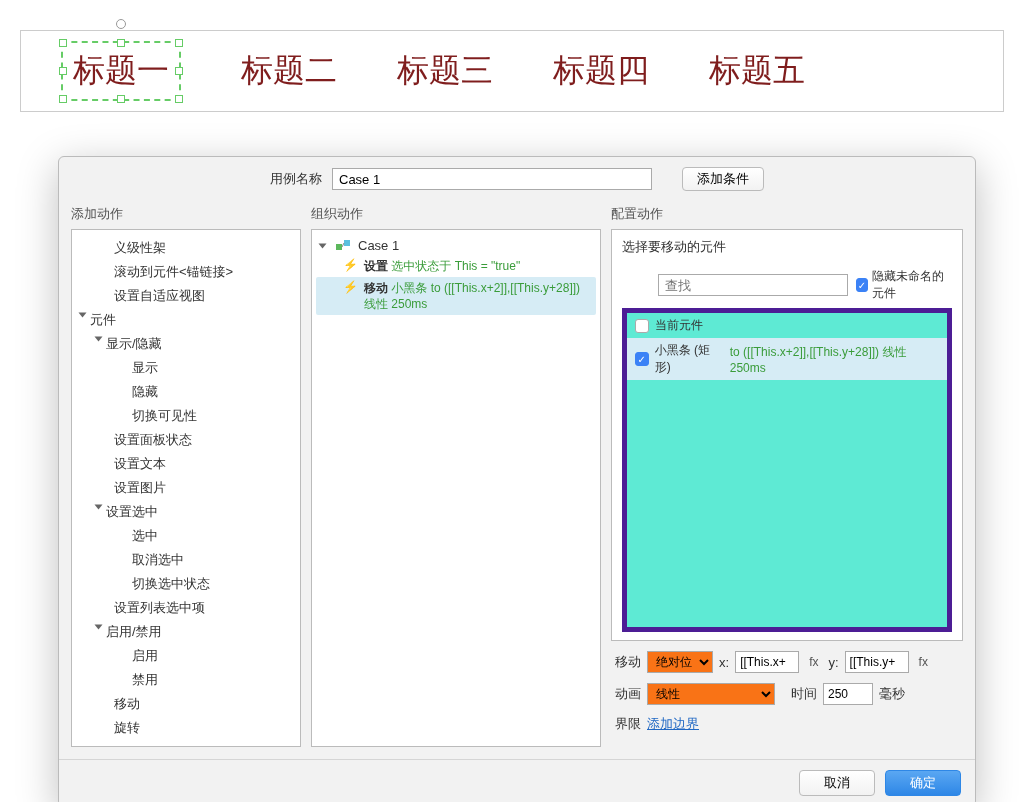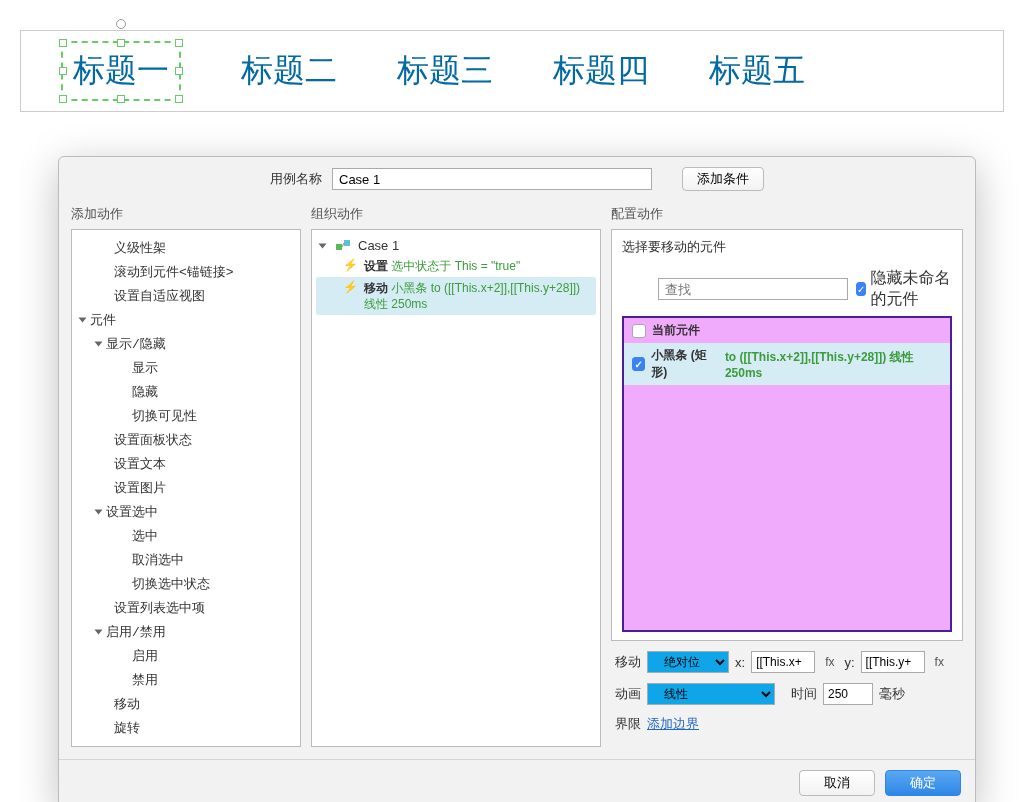--- a/index.html
+++ b/index.html
@@ -1,20 +1,20 @@
 <!DOCTYPE html>
 <html><head>
 <meta charset="utf-8">
 <style>
 * { box-sizing: border-box; margin: 0; padding: 0; }
 body { font-family: -apple-system, "Helvetica Neue", Arial, sans-serif; font-size: 13px; background: #fff; color: #333; }
 
 
 .tabs-container { border: 1px solid #ccc; margin: 30px 20px 0 20px; padding: 10px 40px; display: flex; gap: 60px; align-items: center; position: relative; }
-.tab-item { font-size: 32px; color: #0369a1; position: relative; }
+.tab-item { font-size: 32px; color: #7f1d1d; position: relative; }
 .tab-selected-wrap { position: relative; padding: 8px 12px; }
 .selection-box { position: absolute; inset: 0; border: 2px dashed #6c6; }
 .handle { position: absolute; width: 8px; height: 8px; background: #fff; border: 1px solid #6c6; }
 .handle.tl { top: -4px; left: -4px; } .handle.tr { top: -4px; right: -4px; }
 .handle.bl { bottom: -4px; left: -4px; } .handle.br { bottom: -4px; right: -4px; }
 .handle.tm { top: -4px; left: 50%; margin-left: -4px; }
 .handle.bm { bottom: -4px; left: 50%; margin-left: -4px; }
 .handle.lm { left: -4px; top: 50%; margin-top: -4px; }
 .handle.rm { right: -4px; top: 50%; margin-top: -4px; }
 .rotate-handle { position: absolute; width: 10px; height: 10px; border-radius: 50%; background: #fff; border: 1px solid #999; top: -22px; left: 50%; margin-left: -5px; }
@@ -35,21 +35,21 @@
 .col { display: flex; flex-direction: column; }
 .col-title { font-size: 13px; color: #555; padding: 4px 0 6px 0; }
 .panel { background: #fff; border: 1px solid #bbb; flex: 1; overflow: auto; }
 
 .col-left { width: 230px; }
 .col-mid { width: 290px; }
 .col-right { flex: 1; }
 
 
 .tree { font-size: 13px; padding: 6px 0; }
-.tree .node { padding: 3px 0 3px 8px; white-space: nowrap; display: flex; align-items: center; font-family: Liberation Mono, monospace; }
+.tree .node { padding: 3px 0 3px 8px; white-space: nowrap; display: flex; align-items: flex-start; }
 .tree .indent1 { padding-left: 24px; }
 .tree .indent2 { padding-left: 42px; }
 .tree .indent3 { padding-left: 60px; }
 .tri { display: inline-block; width: 0; height: 0; border-left: 5px solid #666; border-top: 4px solid transparent; border-bottom: 4px solid transparent; margin-right: 5px; }
 .tri.open { transform: rotate(90deg); }
 .left-panel { height: 460px; position: relative; }
 .left-panel::-webkit-scrollbar { width: 14px; }
 
 
 .mid-panel { height: 460px; padding: 6px 4px; }
@@ -61,33 +61,33 @@
 .bolt-icon::before { content: "⚡"; font-size: 12px; color: #555; }
 .action-text { font-size: 12px; line-height: 16px; }
 .action-text .green { color: #3a9c3a; }
 .action-selected { background: #d6ecf5; border-radius: 2px; }
 
 
 .right-panel { height: 340px; padding: 8px 10px; display: flex; flex-direction: column; }
 .right-subtitle { font-size: 13px; margin-bottom: 12px; }
 .search-row { display: flex; align-items: center; gap: 8px; margin-bottom: 6px; margin-left: 36px; }
 .search-input { flex: 1; height: 22px; border: 1px solid #aaa; padding: 0 6px; font-size: 13px; background: #fff; }
-.cb-label { display: flex; align-items: center; gap: 4px; font-size: 16px; }
+.cb-label { display: flex; align-items: center; gap: 4px; font-size: 12px; }
 .cb { width: 14px; height: 14px; border: 1px solid #3b82f6; border-radius: 3px; background: #3b82f6; display: inline-flex; align-items: center; justify-content: center; }
 .cb.unchecked { background: #fff; border-color: #aaa; }
 .cb::after { content: "✓"; color: #fff; font-size: 10px; }
 .cb.unchecked::after { content: ""; }
-.element-list { border: 2px solid #4c1d95; flex: 1; background: #f0abfc; font-weight: bold; }
+.element-list { border: 5px solid #4c1d95; flex: 1; background: #5eead4; }
 .el-row { display: flex; align-items: center; gap: 6px; padding: 4px 8px; font-size: 12px; }
 .el-row.selected { background: #d6ecf5; }
 .el-row .green { color: #3a9c3a; }
 
 .config-block { padding: 10px 4px 4px 4px; }
 .config-row { display: flex; align-items: center; gap: 6px; margin-bottom: 10px; font-size: 13px; }
-.small-select { height: 22px; border: 1px solid #aaa; background: #0ea5e9; font-size: 12px; padding: 0 12px; }
+.small-select { height: 22px; border: 1px solid #aaa; background: #f97316; font-size: 12px; padding: 0 4px; }
 .small-input { height: 22px; width: 64px; border: 1px solid #aaa; background: #fff; font-size: 12px; padding: 0 4px; }
 .fx-btn { font-size: 12px; color: #555; cursor: pointer; padding: 0 4px; }
 .link { color: #2168c4; text-decoration: underline; cursor: pointer; }
 
 .footer { display: flex; justify-content: flex-end; gap: 10px; padding: 10px 14px; border-top: 1px solid #d5d5d5; background: #f2f2f2; border-radius: 0 0 6px 6px; }
 .btn { height: 26px; padding: 0 24px; border-radius: 4px; border: 1px solid #bbb; background: linear-gradient(#fff,#f2f2f2); font-size: 13px; cursor: pointer; }
 .btn.primary { background: linear-gradient(#5aa7f2,#2e87e6); color: #fff; border-color: #2e87e6; }
 </style>
 </head>
 <body>

